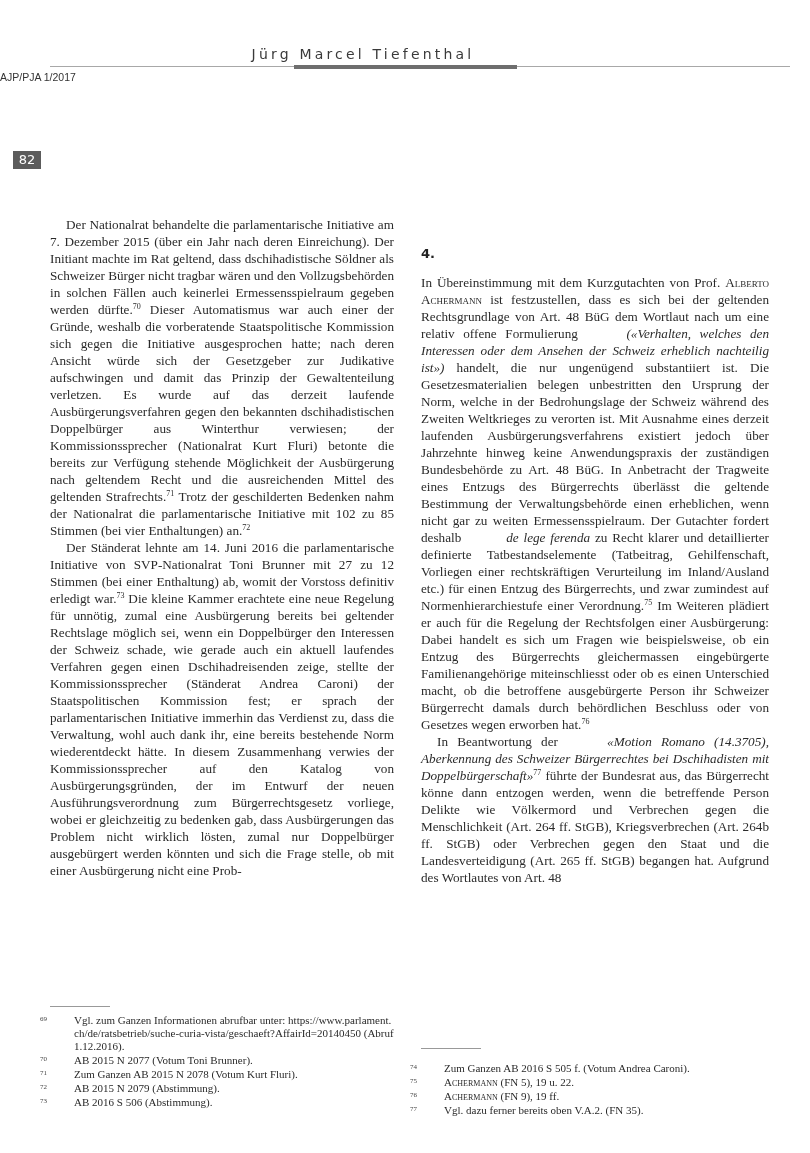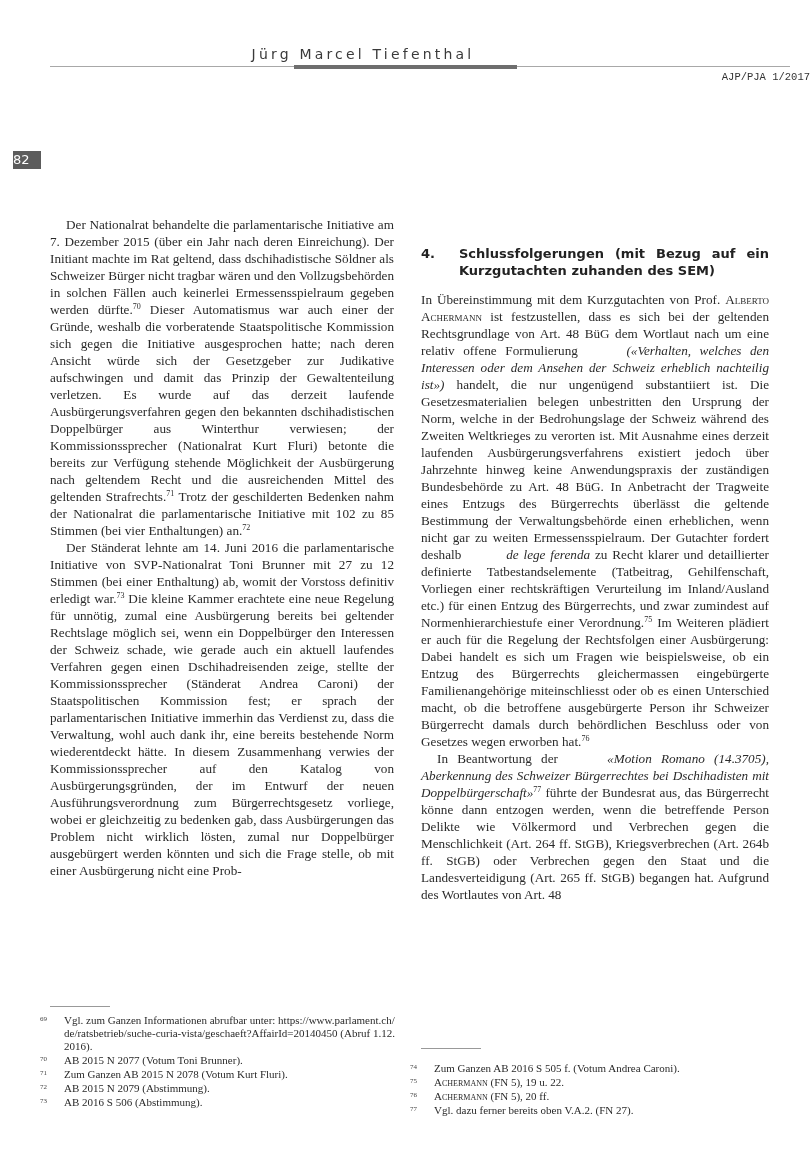--- a/index.html
+++ b/index.html
@@ -1,56 +1,55 @@
 <!DOCTYPE html>
 <html><head>
 <meta charset="utf-8">
 <style>
   html, body { margin:0; padding:0; background:#ffffff; }
   body { width:810px; height:1153px; position:relative; overflow:hidden; font-family:"Liberation Serif", serif; color:#2a2a2a; }
   .hdr-author { position:absolute; top:46px; left:0; width:726px; text-align:center; font-family:"DejaVu Sans", sans-serif; font-size:14px; letter-spacing:3.2px; color:#3a3a3a; }
   .hdr-line { position:absolute; top:66px; left:50px; width:740px; height:1px; background:#a8a8a8; }
   .hdr-bar { position:absolute; top:65px; left:294px; width:223px; height:4px; background:#6e6e6e; }
-  .hdr-journal { position:absolute; top:71px; left:0; width:810px; text-align:right; font-family:Liberation Mono, monospace; font-size:10.5px; color:#333; }
-  .pageno { position:absolute; top:151px; left:13px; width:28px; height:18px; background:#5c5c5c; color:#fff; font-family:"DejaVu Sans", sans-serif; font-size:13px; line-height:18px; }
+  .hdr-journal { position:absolute; top:71px; left:0; width:810px; text-align:left; font-family:Liberation Sans, sans-serif; font-size:10.5px; color:#333; }
+  .pageno { position:absolute; top:151px; left:13px; width:28px; height:18px; background:#5c5c5c; color:#fff; font-family:"DejaVu Sans", sans-serif; font-size:13px; line-height:18px; text-align:center; }
   .col { position:absolute; top:216px; width:344px; font-size:13.2px; line-height:17px; text-align:justify; hyphens:manual; }
   .col.left { left:50px; }
   .col.right { left:421px; top:227px; width:348px; }
   .col p { margin:0; }
   .col p.ind { text-indent:16px; }
   sup { font-size:8px; line-height:0; vertical-align:super; }
   .sc { font-variant:small-caps; }
   .it { font-style:italic;margin-left:40px; }
   .heading { display:flex; font-family:"DejaVu Sans", sans-serif; font-weight:bold; font-size:13px; line-height:17px; color:#222; margin:18px 0 12px 0; }
   .heading .num { width:38px; flex:none; }
   .fn-rule { position:absolute; height:1px; width:60px; background:#999; }
   .fns { position:absolute; font-size:11px; line-height:13px; }
   .fn { display:flex; margin-bottom:1px; }
   .fn .n { width:24px; flex:none; font-size:7px; line-height:10px; vertical-align:top; color:#444; }
-  .fn .t { flex:1; }
+  .fn .t { flex:1;margin-left:10px; }
 </style>
 </head>
 <body>
 
 <div class="hdr-author">Jürg Marcel Tiefenthal</div>
 <div class="hdr-line"></div>
 <div class="hdr-bar"></div>
 <div class="hdr-journal">AJP/PJA 1/2017</div>
 
 <div class="pageno">82</div>
 
 <div class="col left">
   <p class="ind"><span>Der Nationalrat behandelte die parlamentarische Initiative am 7. Dezember 2015 (über ein Jahr nach deren Einreichung). Der Initiant machte im Rat geltend, dass dschihadistische Söldner als Schweizer Bürger nicht tragbar wären und den Vollzugsbehörden in solchen Fällen auch keinerlei Ermessensspielraum gegeben werden dürfte.</span><sup>70</sup><span> Dieser Automatismus war auch einer der Gründe, weshalb die vorberatende Staatspolitische Kommission sich gegen die Initiative ausgesprochen hatte; nach deren Ansicht würde sich der Gesetzgeber zur Judikative aufschwingen und damit das Prinzip der Gewaltenteilung verletzen. Es wurde auf das derzeit laufende Ausbürgerungsverfahren gegen den bekannten dschihadistischen Doppelbürger aus Winterthur verwiesen; der Kommissionssprecher (Nationalrat Kurt Fluri) betonte die bereits zur Verfügung stehende Möglichkeit der Ausbürgerung nach geltendem Recht und die ausreichenden Mittel des geltenden Strafrechts.</span><sup>71</sup><span> Trotz der geschilderten Bedenken nahm der Nationalrat die parlamentarische Initiative mit 102 zu 85 Stimmen (bei vier Enthaltungen) an.</span><sup>72</sup></p>
   <p class="ind"><span>Der Ständerat lehnte am 14. Juni 2016 die parlamentarische Initiative von SVP-Nationalrat Toni Brunner mit 27 zu 12 Stimmen (bei einer Enthaltung) ab, womit der Vorstoss definitiv erledigt war.</span><sup>73</sup><span> Die kleine Kammer erachtete eine neue Regelung für unnötig, zumal eine Ausbürgerung bereits bei geltender Rechtslage möglich sei, wenn ein Doppelbürger den Interessen der Schweiz schade, wie gerade auch ein aktuell laufendes Verfahren gegen einen Dschihadreisenden zeige, stellte der Kommissionssprecher (Ständerat Andrea Caroni) der Staatspolitischen Kommission fest; er sprach der parlamentarischen Initiative immerhin das Verdienst zu, dass die Verwaltung, wohl auch dank ihr, eine bereits bestehende Norm wiederentdeckt hätte. In diesem Zusammenhang verwies der Kommissionssprecher auf den Katalog von Ausbürgerungsgründen, der im Entwurf der neuen Ausführungsverordnung zum Bürgerrechtsgesetz vorliege, wobei er gleichzeitig zu bedenken gab, dass Ausbürgerungen das Problem nicht wirklich lösten, zumal nur Doppelbürger ausgebürgert werden könnten und sich die Frage stelle, ob mit einer Ausbürgerung nicht eine Prob-</span></p>
 </div>
 
 <div class="col right">
   <div class="heading">
     <span class="num">4.</span>
-    <span>Schlussfolgerungen (mit Bezug auf ein Kurzgutachten zuhanden des SEM)</span>
   </div>
   <p><span>In Übereinstimmung mit dem Kurzgutachten von Prof. </span><span class="sc">Alberto Achermann</span><span> ist festzustellen, dass es sich bei der geltenden Rechtsgrundlage von Art. 48 BüG dem Wortlaut nach um eine relativ offene Formulierung </span><span class="it">(«Verhalten, welches den Interessen oder dem Ansehen der Schweiz erheblich nachteilig ist»)</span><span> handelt, die nur ungenügend substantiiert ist. Die Gesetzesmaterialien belegen unbestritten den Ursprung der Norm, welche in der Bedrohungslage der Schweiz während des Zweiten Weltkrieges zu verorten ist. Mit Ausnahme eines derzeit laufenden Ausbürgerungsverfahrens existiert jedoch über Jahrzehnte hinweg keine Anwendungspraxis der zuständigen Bundesbehörde zu Art. 48 BüG. In Anbetracht der Tragweite eines Entzugs des Bürgerrechts überlässt die geltende Bestimmung der Verwaltungsbehörde einen erheblichen, wenn nicht gar zu weiten Ermessensspielraum. Der Gutachter fordert deshalb </span><span class="it">de lege ferenda</span><span> zu Recht klarer und detaillierter definierte Tatbestandselemente (Tatbeitrag, Gehilfenschaft, Vorliegen einer rechtskräftigen Verurteilung im Inland/Ausland etc.) für einen Entzug des Bürgerrechts, und zwar zumindest auf Normenhierarchiestufe einer Verordnung.</span><sup>75</sup><span> Im Weiteren plädiert er auch für die Regelung der Rechtsfolgen einer Ausbürgerung: Dabei handelt es sich um Fragen wie beispielsweise, ob ein Entzug des Bürgerrechts gleichermassen eingebürgerte Familienangehörige miteinschliesst oder ob es einen Unterschied macht, ob die betroffene ausgebürgerte Person ihr Schweizer Bürgerrecht damals durch behördlichen Beschluss oder von Gesetzes wegen erworben hat.</span><sup>76</sup></p>
   <p class="ind"><span>In Beantwortung der </span><span class="it">«Motion Romano (14.3705), Aberkennung des Schweizer Bürgerrechtes bei Dschihadisten mit Doppelbürgerschaft»</span><sup>77</sup><span> führte der Bundesrat aus, das Bürgerrecht könne dann entzogen werden, wenn die betreffende Person Delikte wie Völkermord und Verbrechen gegen die Menschlichkeit (Art. 264 ff. StGB), Kriegsverbrechen (Art. 264b ff. StGB) oder Verbrechen gegen den Staat und die Landesverteidigung (Art. 265 ff. StGB) begangen hat. Aufgrund des Wortlautes von Art. 48</span></p>
 </div>
 
 <div class="fn-rule" style="top:1006px;left:50px;"></div>
 <div class="fns" style="top:1014px;left:40px;width:356px;">
   <div class="fn">
       <span class="n">69</span>
       <span class="t" style="word-break:break-all;">Vgl. zum Ganzen Informationen abrufbar unter: https://www.parlament.ch/de/ratsbetrieb/suche-curia-vista/geschaeft?AffairId=20140450 (Abruf 1.12.2016).</span>
@@ -78,19 +77,19 @@
   <div class="fn">
       <span class="n">74</span>
       <span class="t">Zum Ganzen AB 2016 S 505 f. (Votum Andrea Caroni).</span>
     </div>
   <div class="fn">
       <span class="n">75</span>
       <span class="t"><span class="sc">Achermann</span><span> (FN 5), 19 u. 22.</span></span>
     </div>
   <div class="fn">
       <span class="n">76</span>
-      <span class="t"><span class="sc">Achermann</span><span> (FN 5), 20 ff.</span></span>
+      <span class="t"><span class="sc">Achermann</span><span> (FN 9), 19 ff.</span></span>
     </div>
   <div class="fn">
       <span class="n">77</span>
-      <span class="t">Vgl. dazu ferner bereits oben V.A.2. (FN 27).</span>
+      <span class="t">Vgl. dazu ferner bereits oben V.A.2. (FN 35).</span>
     </div>
 </div>
 
 </body></html>

